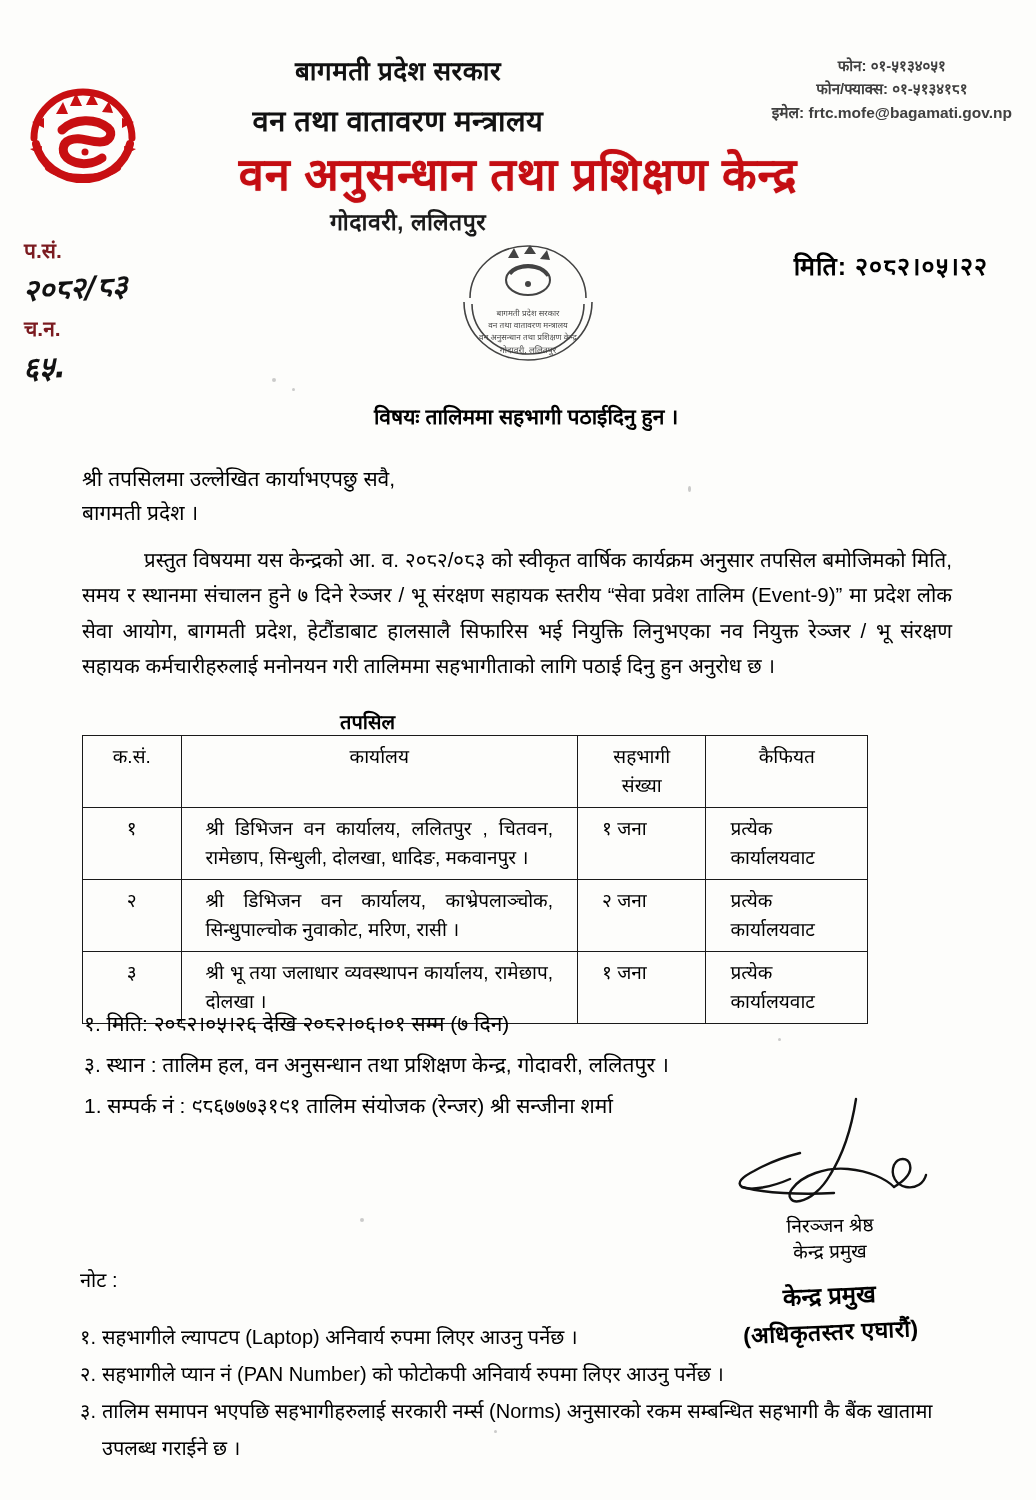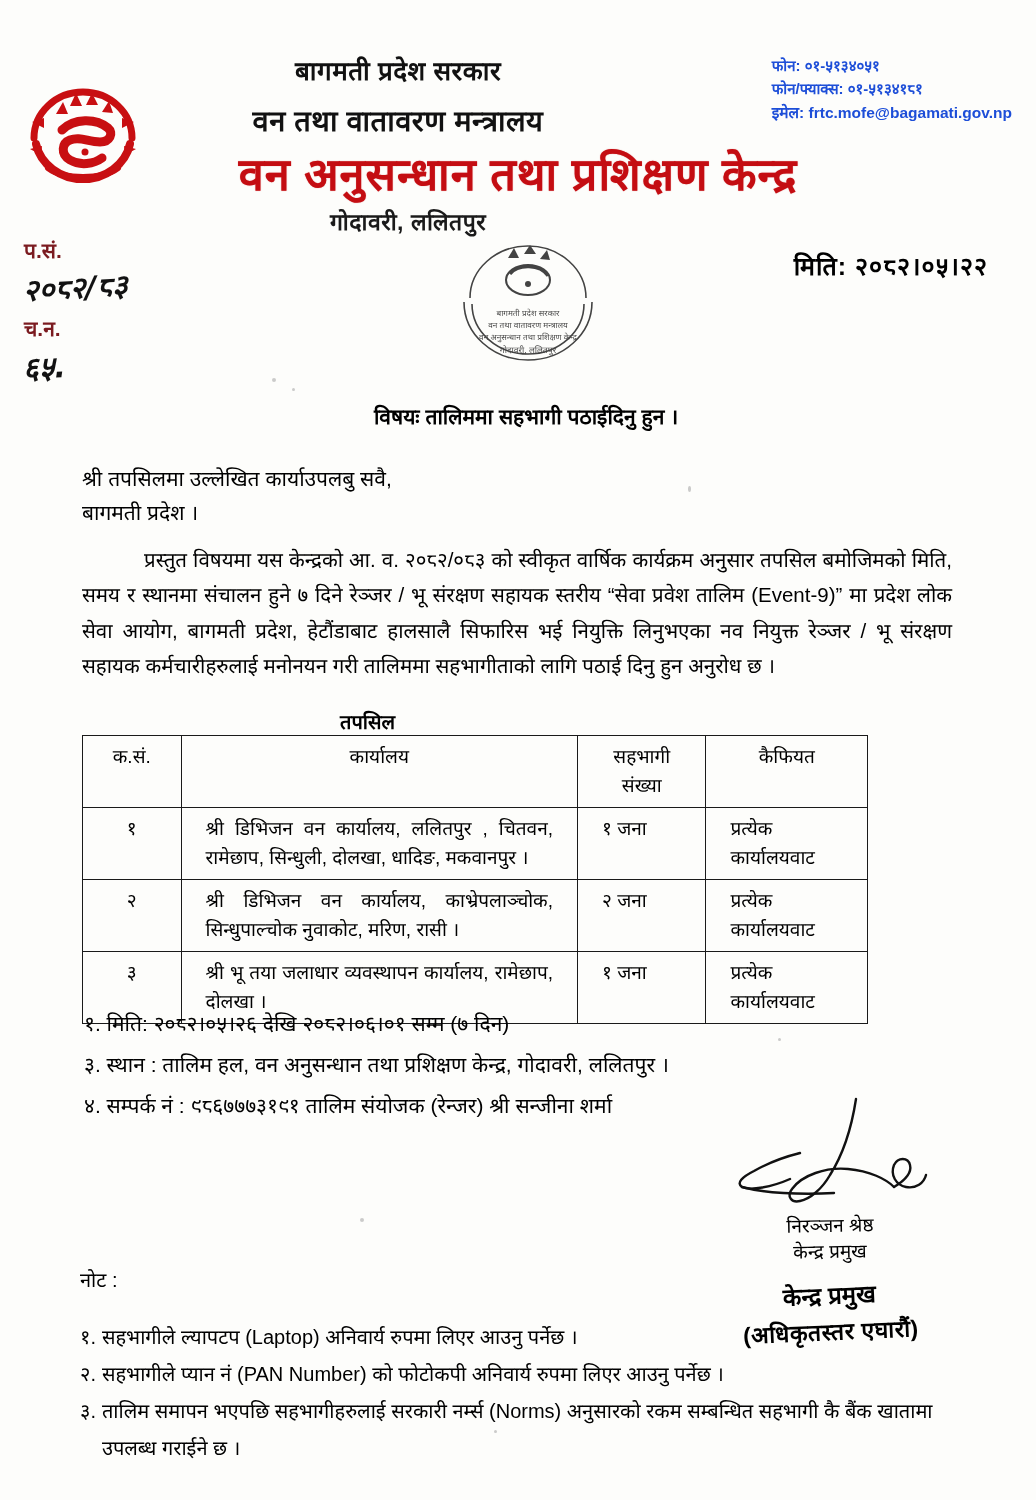--- a/index.html
+++ b/index.html
@@ -69,22 +69,22 @@
     font-size: 23px;
     font-weight: 600;
     color: #1a1a1a;
     left: -110px;
   }
 
   #contact-block {
     position: absolute;
     right: 24px;
     top: 54px;
-    text-align: left;
-    color: #1d4ed8;
+    text-align: center;
+    color: #404040;
     line-height: 1.55;
   }
   #contact-block div {
     font-size: 15px;
     font-weight: 700;
     white-space: nowrap;
   }
   #contact-block .em { font-size: 15.5px; }
 
   
@@ -358,21 +358,21 @@
         <text x="80" y="88" font-size="8.2">वन तथा वातावरण मन्त्रालय</text>
         <text x="80" y="100" font-size="8.2">वन अनुसन्धान तथा प्रशिक्षण केन्द्र</text>
         <text x="80" y="113" font-size="8.6">गोदावरी, ललितपुर</text>
       </g>
     </svg>
   </div>
 
   <div id="subject">विषयः तालिममा सहभागी पठाईदिनु हुन ।</div>
 
   <div id="recipient">
-    <div>श्री तपसिलमा उल्लेखित कार्याउपलबु सवै,</div>
+    <div>श्री तपसिलमा उल्लेखित कार्याभएपछु सवै,</div>
     <div>बागमती प्रदेश ।</div>
   </div>
 
   <div id="body-para">प्रस्तुत विषयमा यस केन्द्रको आ. व. २०८२/०८३ को स्वीकृत वार्षिक कार्यक्रम अनुसार तपसिल बमोजिमको मिति, समय र स्थानमा संचालन हुने ७ दिने रेञ्जर / भू संरक्षण सहायक स्तरीय “सेवा प्रवेश तालिम (Event-9)” मा प्रदेश लोक सेवा आयोग, बागमती प्रदेश, हेटौंडाबाट हालसालै सिफारिस भई नियुक्ति लिनुभएका नव नियुक्त रेञ्जर / भू संरक्षण सहायक कर्मचारीहरुलाई मनोनयन गरी तालिममा सहभागीताको लागि पठाई दिनु हुन अनुरोध छ ।</div>
 
   <div id="tapasil-title">तपसिल</div>
 
   <table id="detail-table">
     <thead>
       <tr>
@@ -412,21 +412,21 @@
           <div>प्रत्येक</div>
           <div>कार्यालयवाट</div>
         </td>
       </tr>
     </tbody>
   </table>
 
   <div id="detail-list">
     <div>१. मिति:  २०८२।०५।२६ देखि २०८२।०६।०१ सम्म  (७ दिन)</div>
     <div>३. स्थान :  तालिम हल, वन अनुसन्धान तथा प्रशिक्षण केन्द्र, गोदावरी, ललितपुर  ।</div>
-    <div>४. सम्पर्क नं :  ९८६७७७३१९१ तालिम संयोजक (रेन्जर) श्री सन्जीना शर्मा</div>
+    <div>1. सम्पर्क नं :  ९८६७७७३१९१ तालिम संयोजक (रेन्जर) श्री सन्जीना शर्मा</div>
   </div>
 
   <div id="signature-area">
     <div id="signature-mark">
       <svg width="300" height="120" viewBox="0 0 300 120" aria-hidden="true">
         <g fill="none" stroke="#111" stroke-width="2.4" stroke-linecap="round" stroke-linejoin="round">
           <path d="M176 4 C172 30 164 58 150 80 C142 94 130 104 120 106
                    C112 108 106 102 112 94 C122 80 146 72 168 74
                    C190 76 206 84 214 92"></path>
           <path d="M120 58 C104 62 88 68 74 76 C62 82 56 88 62 92

